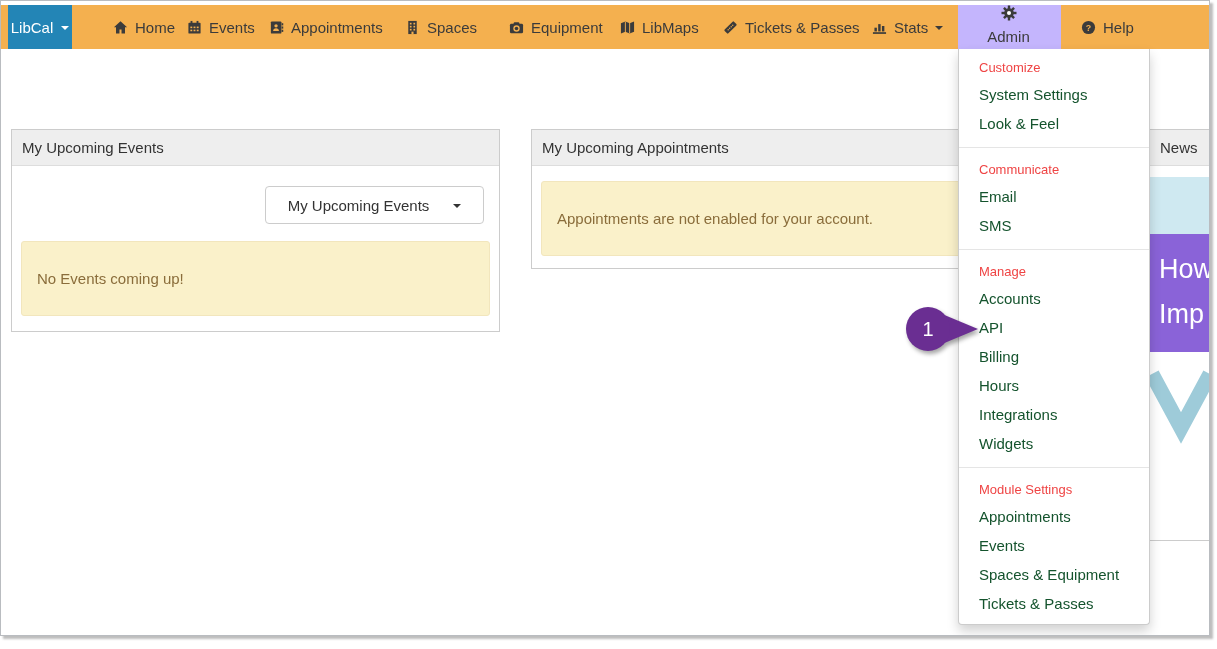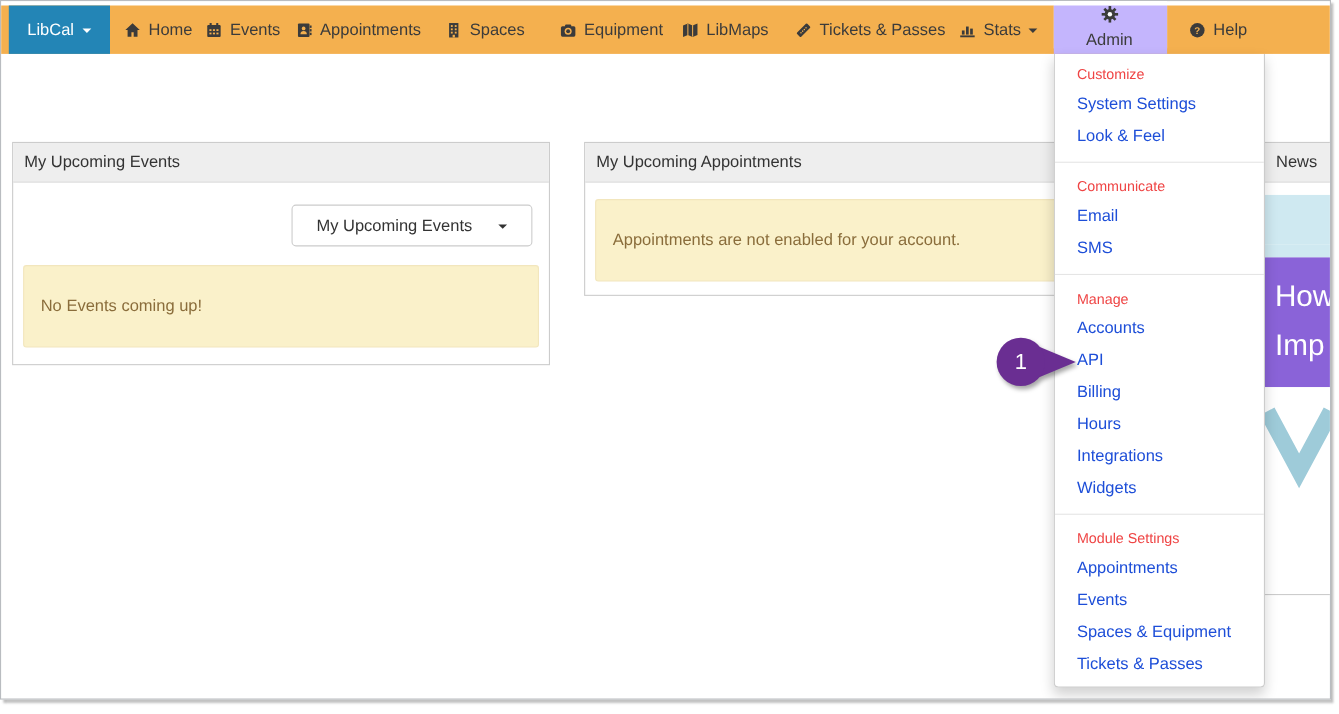--- a/index.html
+++ b/index.html
@@ -3,37 +3,37 @@
 <meta charset="utf-8">
 <style>
   * { margin:0; padding:0; box-sizing:border-box; }
   body { background:#fff; font-family:"Liberation Sans", sans-serif; }
   .page { position:relative; width:1217px; height:649px; overflow:hidden; background:#fff; }
   .app { position:absolute; left:0; top:0; width:1210px; height:636px; background:#fff;
          border:1px solid #b9bcc0; box-shadow:3px 3px 2px rgba(110,110,110,.45); overflow:hidden; }
 
   
   .navbar { position:absolute; left:0; top:4px; width:100%; height:44px; background:#f4b04f; }
-  .brand { position:absolute; left:7px; top:0; width:92px; height:44px; background:#2385b6;
+  .brand { position:absolute; left:7px; top:0; width:64px; height:44px; background:#2385b6;
            color:#fff; display:flex; align-items:center; justify-content:center; gap:8px;
            font-size:15px; cursor:pointer; }
   .nav-item { position:absolute; top:0; height:44px; display:flex; align-items:center; gap:7px;
               padding:0 13px; font-size:15px; color:#3b3b3b; cursor:pointer; white-space:nowrap; }
   .nav-item.open { background:#c4b5fd; box-shadow:0 -5px 0 #fff;flex-direction:column; }
   .caret { display:inline-block; width:0; height:0; border-left:4px solid transparent;
            border-right:4px solid transparent; border-top:4px solid currentColor; margin-top:2px; }
   .nicon { display:flex; align-items:center; }
   .nicon svg { display:block; }
 
   
   .dropdown-menu { position:absolute; left:957px; top:48px; width:192px; background:#fff;
                    border:1px solid #ccc; border-top:none; border-radius:0 0 4px 4px;
                    box-shadow:0 6px 12px rgba(0,0,0,.18); padding:6px 0; z-index:20; }
   .menu-header { padding:5px 20px; font-size:13px; line-height:15px; color:#ef4444; }
-  .menu-item { padding:5px 20px; font-size:15px; line-height:19px; color:#1d4ed8; cursor:pointer; }
+  .menu-item { padding:5px 20px; font-size:15px; line-height:19px; color:#14532d; cursor:pointer; }
   .menu-divider { height:1px; background:#e5e5e5; margin:9px 0; }
 
   
   .panel { position:absolute; background:#fff; border:1px solid #ccc; }
   .panel-header { height:36px; line-height:35px; padding:0 10px; background:#eee;
                   border-bottom:1px solid #ddd; font-size:15px; color:#333; }
   .alert { position:absolute; left:9px; right:9px; background:#faf1ca; border:1px solid #f2e6bd;
            border-radius:3px; color:#8a6d3b; padding:28px 15px; font-size:15px; }
   #events-panel { left:10px; top:128px; width:489px; height:203px; }
   #appointments-panel { left:530px; top:128px; width:489px; height:140px; }

